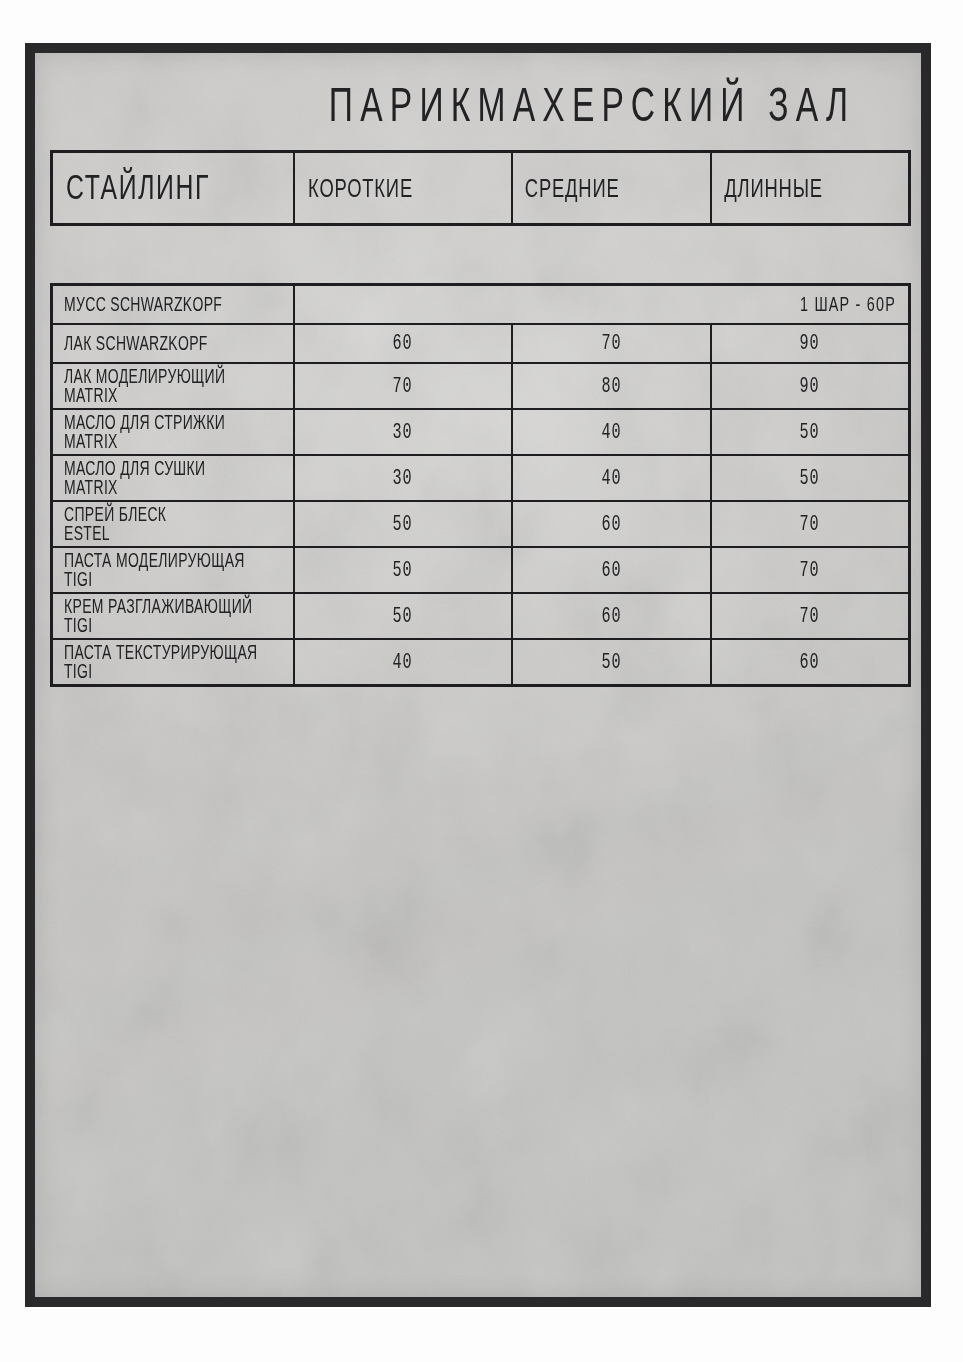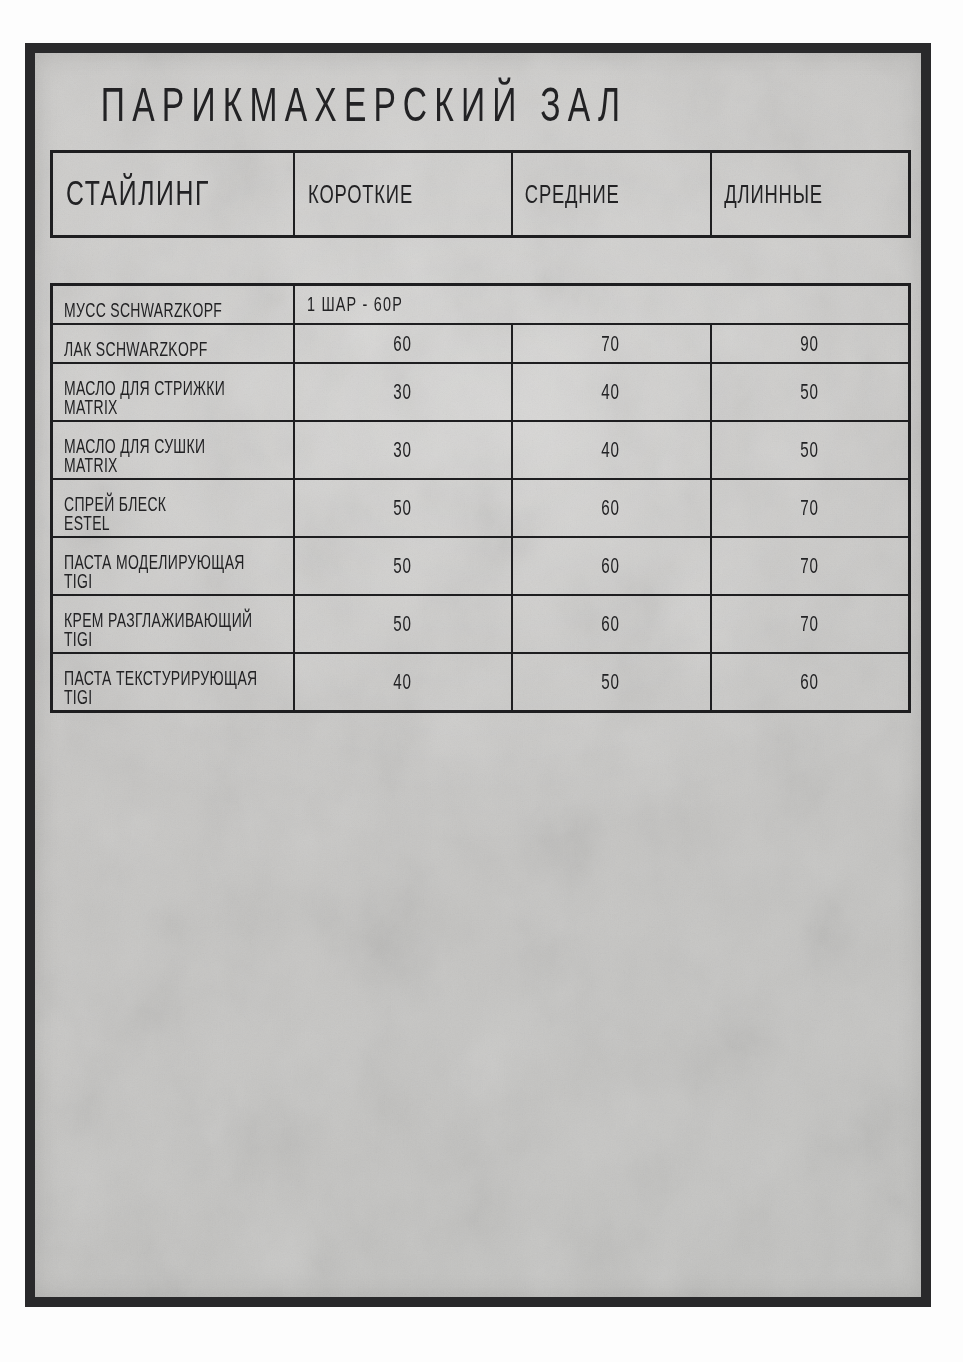--- a/index.html
+++ b/index.html
@@ -32,58 +32,58 @@
     display: inline-block;
     transform: scale(0.80, 1.14);
     transform-origin: 50% 50%;
     color: #222224;
     white-space: nowrap;
   }
   .stx-left { transform-origin: 0 50%; }
 
   .title-wrap {
     position: absolute; top: 28px; left: 0;
-    width: 100%; text-align: left;
+    width: 100%; text-align: right;
   }
   .title-wrap .stx {
     font-size: 42px;
     letter-spacing: 9px;
     font-weight: 400;
   }
 
   table { border-collapse: collapse; table-layout: fixed; }
   td {
     border: 2px solid #1e1e20;
     vertical-align: middle;
     padding: 0;
     overflow: hidden;
   }
 
   .header-table {
     position: absolute; left: 15px; top: 97px;
-    width: 858px; height: 88px;
+    width: 858px; height: 76px;
     border: 3px solid #1e1e20;
   }
   .header-table .cat-cell { padding-left: 13px; }
   .header-table .cat-cell .stx { font-size: 31px; letter-spacing: 2px; }
   .header-table .col-cell { text-align: left; }
   .header-table .col-cell .stx { font-size: 23px; letter-spacing: 1px; }
 
   .price-table {
     position: absolute; left: 15px; top: 230px;
     width: 858px;
     border: 3px solid #1e1e20;
   }
   .price-table tr { height: 39px; }
-  .name-cell { padding: 15px 6px 3px 11px; }
+  .name-cell { padding: 3px 6px 3px 11px; }
   .name-line { display: block; font-size: 17.5px; line-height: 19px; letter-spacing: 0.4px; }
   .name-line:empty { display: none; }
-  .price-cell { text-align: center; }
+  .price-cell { text-align: center; font-family: Liberation Mono, monospace; }
   .price-cell .stx { font-size: 19px; letter-spacing: 1px; }
-  .merged-cell { text-align: left; border-radius: 12px; }
+  .merged-cell { text-align: right; border-radius: 12px; }
   .merged-cell .stx { font-size: 18px; letter-spacing: 1.5px; }
 </style>
 </head>
 <body>
 
 <div class="poster">
 
   <svg class="tex" xmlns="http://www.w3.org/2000/svg">
     <defs>
       <filter id="clouds" x="0" y="0" width="100%" height="100%">
@@ -157,20 +157,35 @@
       <span class="stx">60</span>
     </td>
     <td class="price-cell">
       <span class="stx">70</span>
     </td>
     <td class="price-cell">
       <span class="stx">90</span>
     </td>
   </tr>
 
+  <tr>
+    <td class="name-cell">
+      <span class="name-line stx stx-left">ЛАК МОДЕЛИРУЮЩИЙ</span>
+      <span class="name-line stx stx-left">MATRIX</span>
+    </td>
+    <td class="price-cell">
+      <span class="stx">70</span>
+    </td>
+    <td class="price-cell">
+      <span class="stx">80</span>
+    </td>
+    <td class="price-cell">
+      <span class="stx">90</span>
+    </td>
+  </tr>
 
 
 
   <tr>
     <td class="name-cell">
       <span class="name-line stx stx-left">МАСЛО ДЛЯ СТРИЖКИ</span>
       <span class="name-line stx stx-left">MATRIX</span>
     </td>
     <td class="price-cell">
       <span class="stx">30</span>

